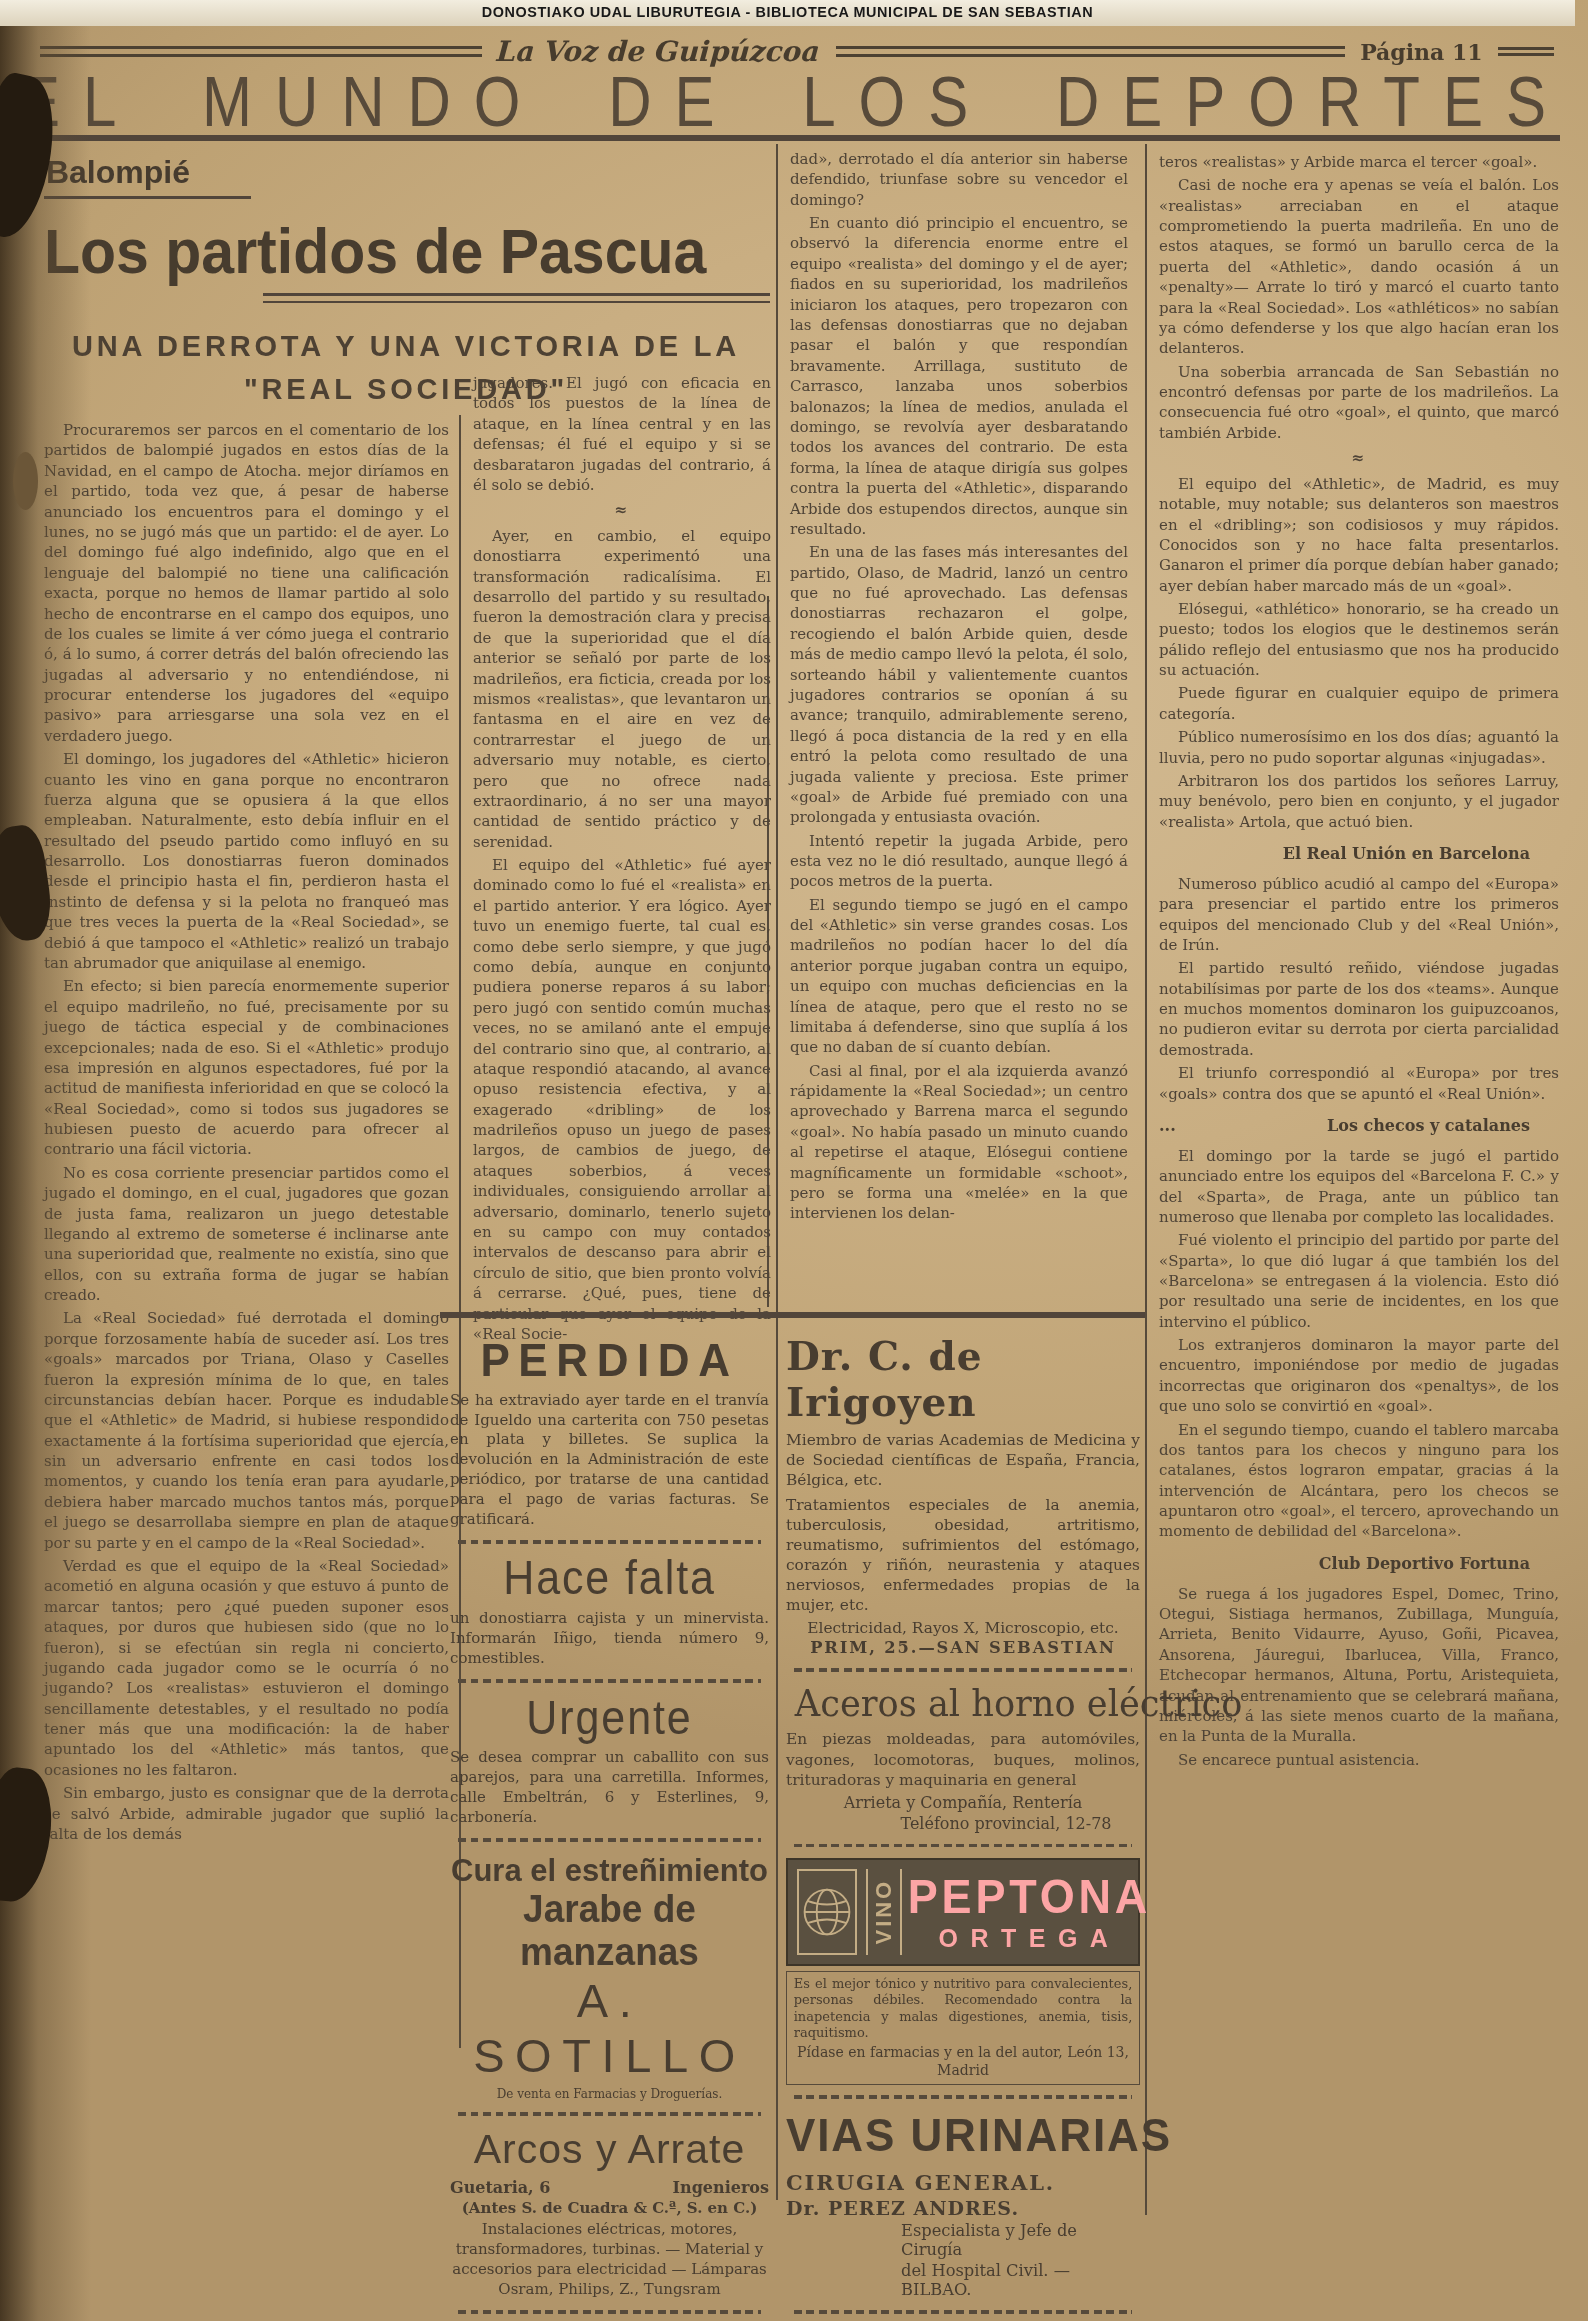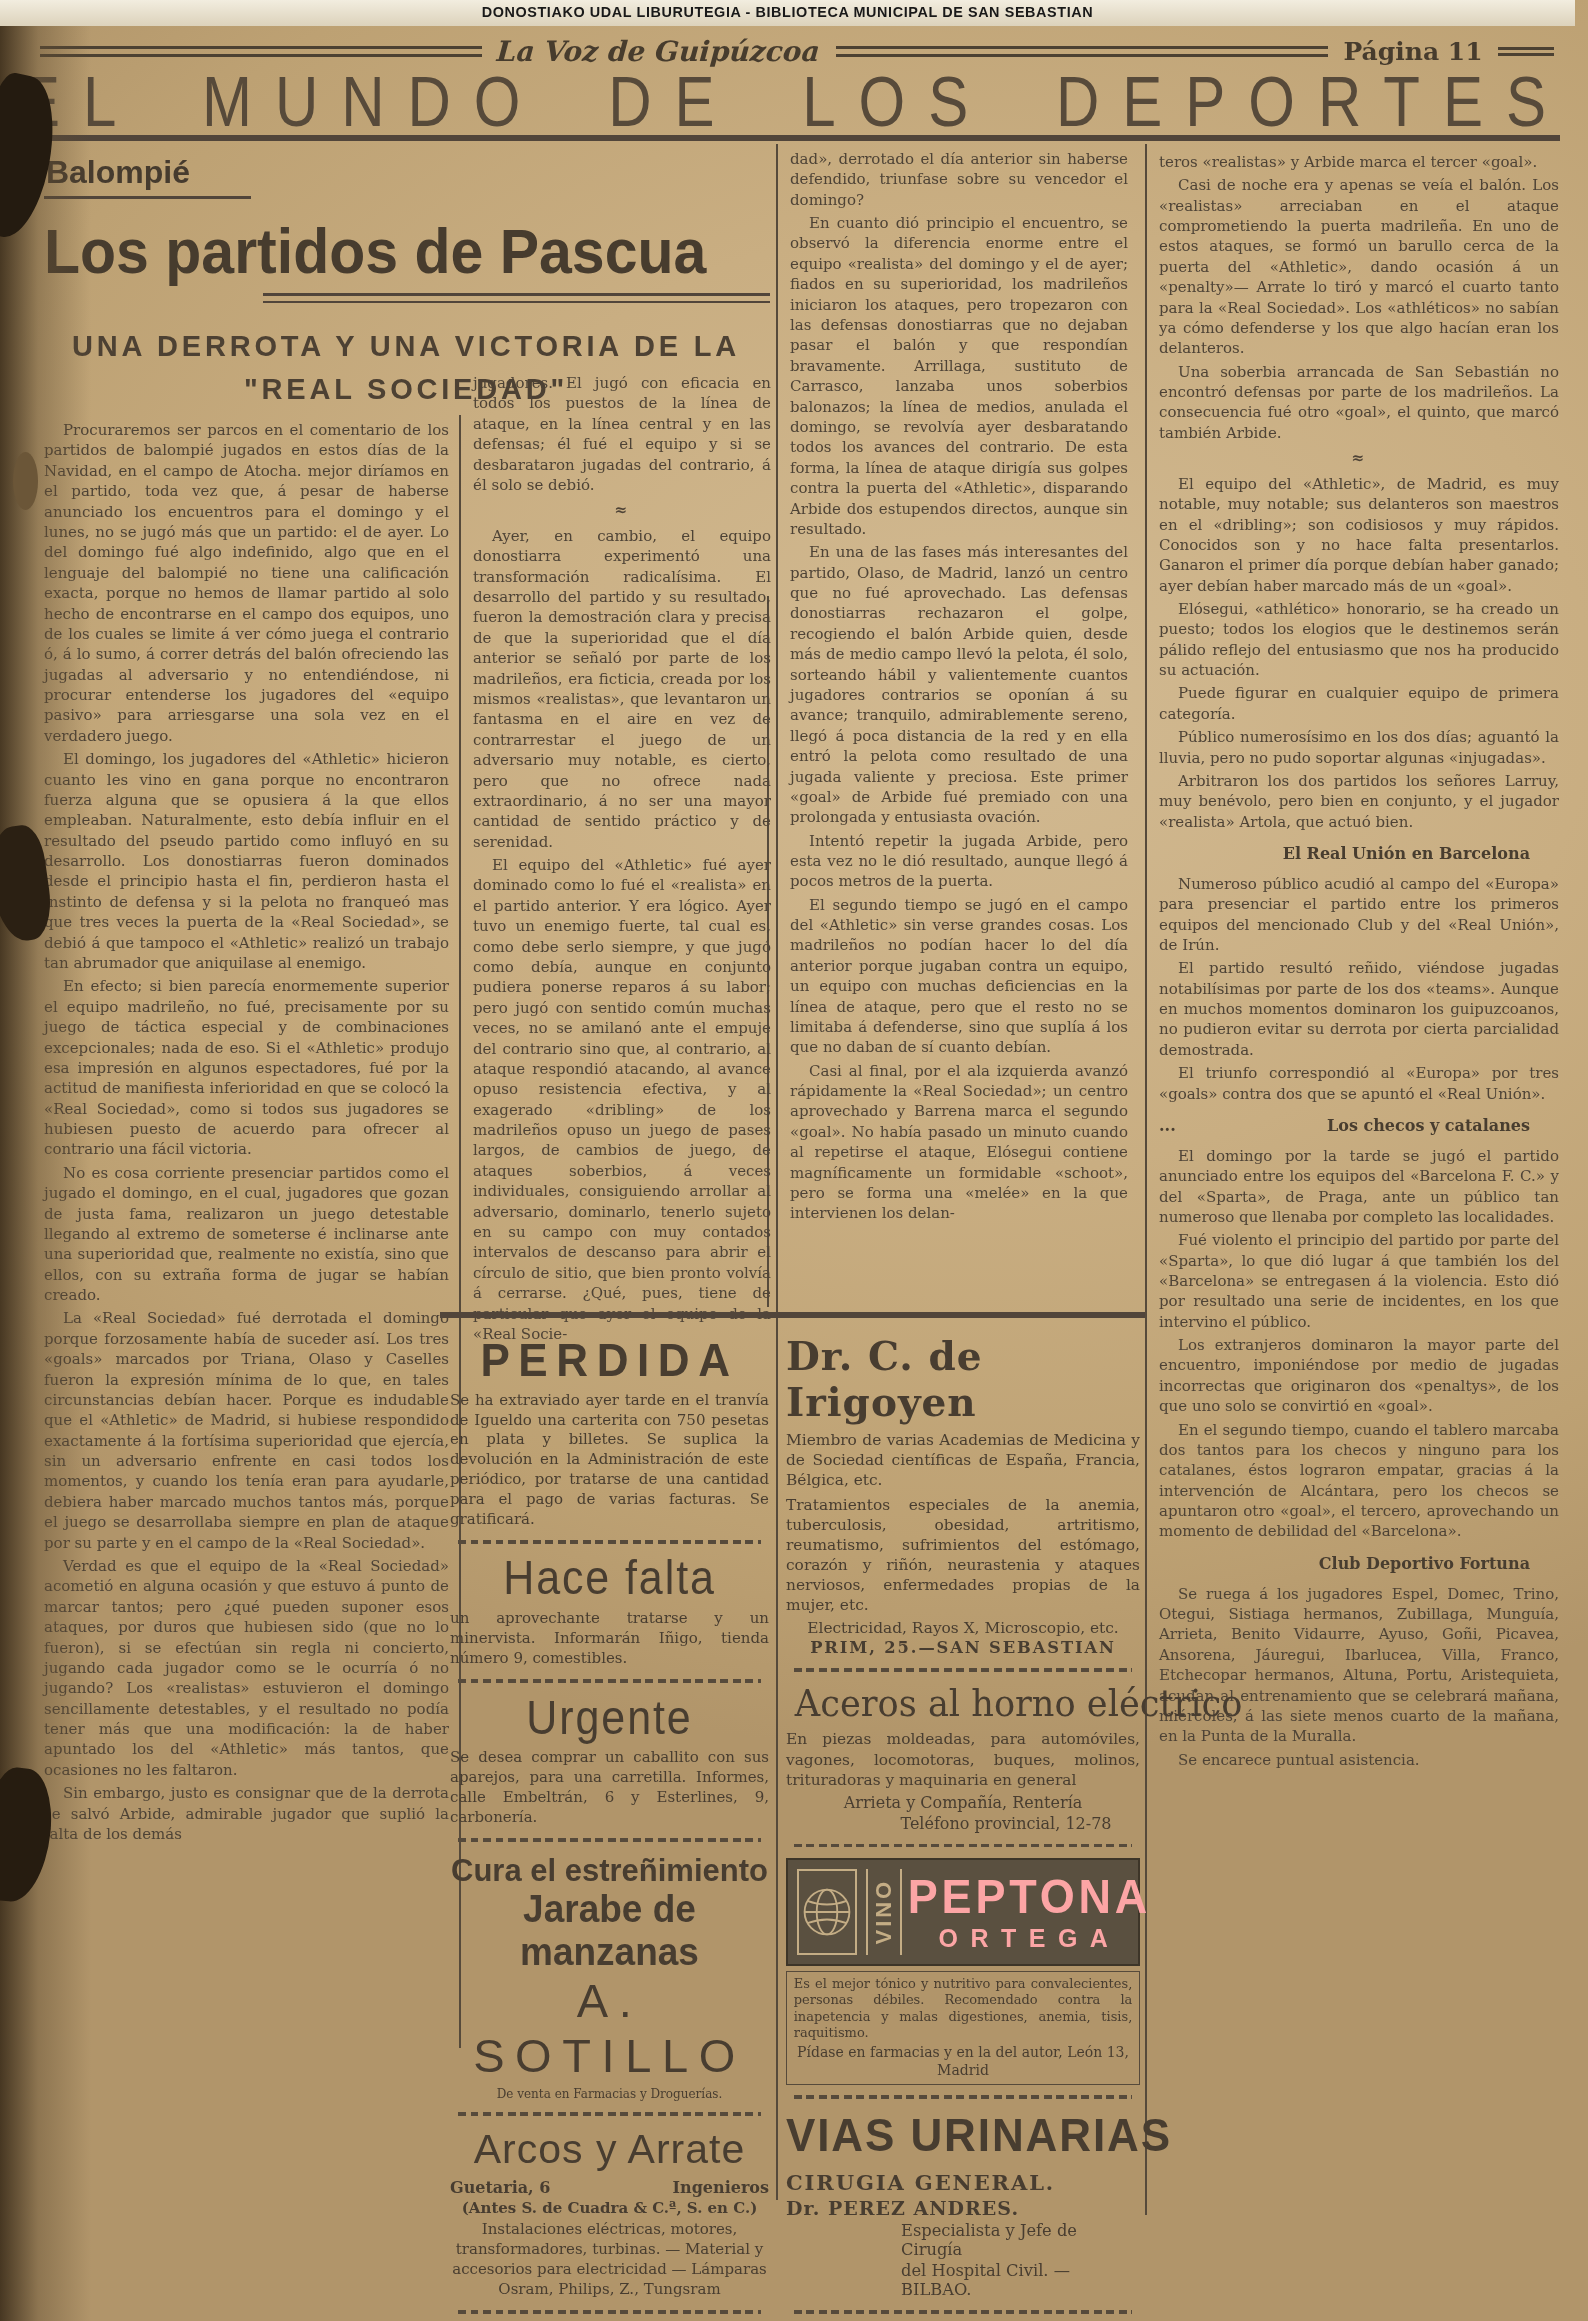--- a/index.html
+++ b/index.html
@@ -19,21 +19,21 @@
     background:linear-gradient(#f2eddf,#dcd2bb);color:#191919;
     font-family:"Liberation Sans",sans-serif;font-size:14.4px;font-weight:700;
     text-align:center;line-height:24px;letter-spacing:0.6px;}
 
   .masthead{position:absolute;top:35px;left:40px;right:35px;height:33px;display:flex;align-items:center;gap:15.4px;color:#473c2d;z-index:3;}
   .mh-rule{height:10.6px;border-top:3.8px solid #4c4132;border-bottom:3.8px solid #4c4132;box-sizing:border-box;}
   .mh-rule-l{width:442px;}
   .mh-rule-m{flex:1;}
   .mh-rule-r{width:56px;height:8.6px;}
   .mh-title{font-family:"DejaVu Serif",serif;font-style:italic;font-weight:700;font-size:28px;white-space:nowrap;transform:skewX(-4deg);}
-  .mh-page{font-family:"DejaVu Serif",serif;font-weight:700;font-size:25px;white-space:nowrap;}
+  .mh-page{font-family:"DejaVu Serif",serif;font-weight:700;font-size:22px;white-space:nowrap;}
 
   .headline{position:absolute;top:67px;left:0;width:100%;margin:0;text-align:center;z-index:2;
     font-family:"Liberation Sans","DejaVu Sans",sans-serif;font-weight:400;font-size:60px;
     letter-spacing:23px;word-spacing:25px;color:#574a3a;transform:scaleY(1.18);}
   .headline-bar{position:absolute;top:135px;left:27px;width:1533px;height:5.8px;background:#51453a;}
 
   .arthead{position:absolute;left:44px;top:154px;width:724px;color:#463b2e;z-index:2;}
   .kicker{display:inline-block;font-family:"Liberation Sans",sans-serif;font-weight:700;font-size:32px;
     border-bottom:3.8px solid #51453a;padding:0 61px 4.8px 1.9px;}
   .art-title{margin:19px 0 7.7px;font-family:"Liberation Sans",sans-serif;font-weight:700;font-size:59px;
@@ -191,21 +191,21 @@
   <div id="adsbar"></div>
 
   <div class="ads ads2">
     <div class="ad">
       <div class="t-perdida">PERDIDA</div>
       <div class="ad-body">Se ha extraviado ayer tarde en el tranvía de Igueldo una carterita con 750 pesetas en plata y billetes. Se suplica la devolución en la Administración de este periódico, por tratarse de una cantidad para el pago de varias facturas. Se gratificará.</div>
     </div>
     <div class="wavy"></div>
     <div class="ad">
       <div class="t-hace">Hace falta</div>
-      <div class="ad-body">un aprovechante tratarse y un minervista. Informarán Iñigo, tienda número 9, comestibles.</div>
+      <div class="ad-body">un donostiarra cajista y un minervista. Informarán Iñigo, tienda número 9, comestibles.</div>
     </div>
     <div class="wavy"></div>
     <div class="ad">
       <div class="t-urgente">Urgente</div>
       <div class="ad-body">Se desea comprar un caballito con sus aparejos, para una carretilla. Informes, calle Embeltrán, 6 y Esterlines, 9, carbonería.</div>
     </div>
     <div class="wavy"></div>
     <div class="ad">
       <div class="sot1">Cura el estreñimiento</div>
       <div class="sot2">Jarabe de manzanas</div>

